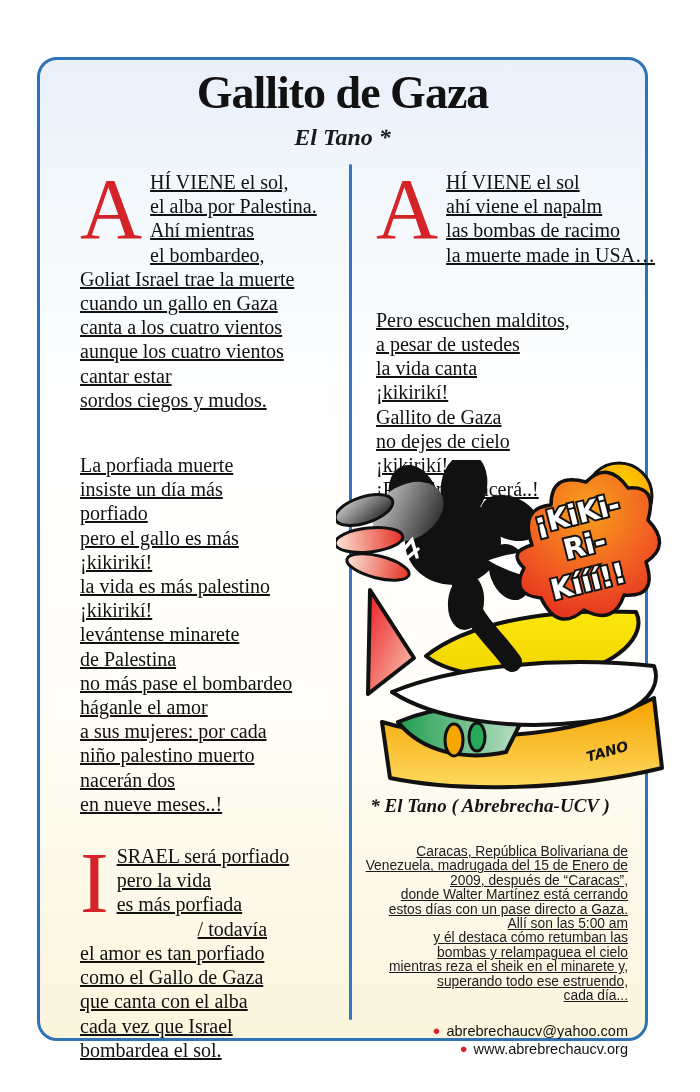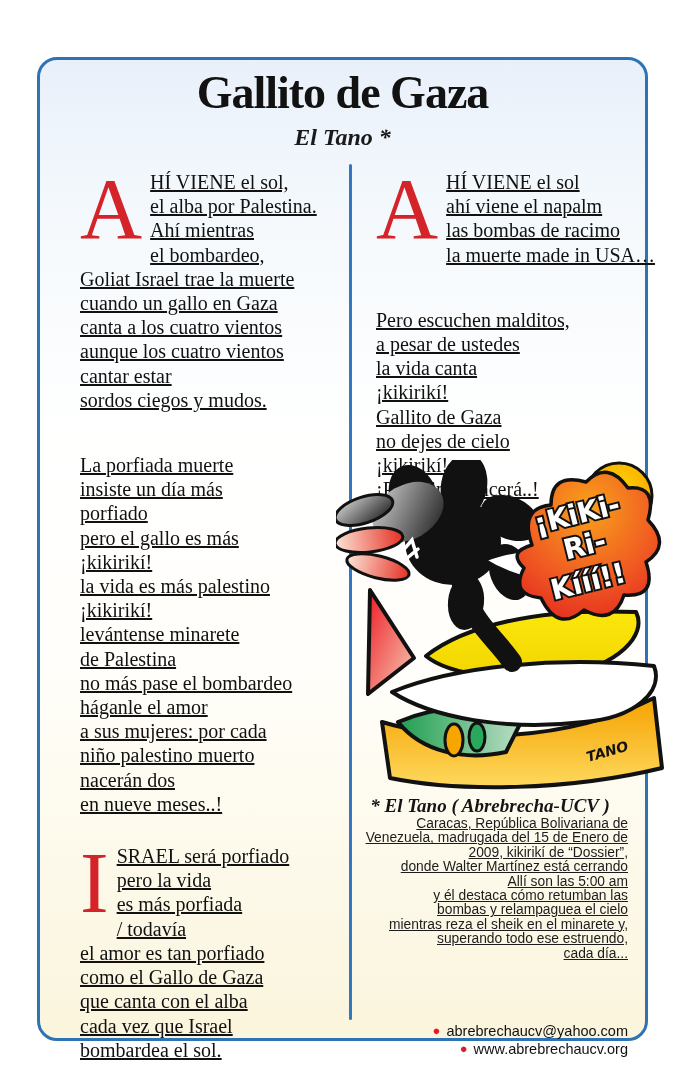--- a/index.html
+++ b/index.html
@@ -35,21 +35,21 @@
   .dropcap{
     float:left;font-size:86px;line-height:0.84;font-weight:normal;
     color:#d5232a;margin:3px 8px 0 0;font-family:"Liberation Serif",serif;
   }
   .dropcap:empty{display:none;}
   .caption{
     position:absolute;left:300px;top:727px;width:300px;text-align:center;
     font-size:19px;font-weight:bold;font-style:italic;color:#141414;margin-top:8px;
   }
   .note{
-    position:absolute;left:268px;top:757px;width:320px;text-align:right;
+    position:absolute;left:268px;top:785px;width:320px;text-align:right;
     font-family:"Liberation Sans",sans-serif;font-size:13.8px;line-height:14.4px;color:#1c1c1c;
   }
   .note .pline{white-space:nowrap;}
   .links{
     position:absolute;left:268px;top:962px;width:320px;text-align:right;
     font-family:"Liberation Sans",sans-serif;font-size:14.5px;line-height:18px;color:#111;
   }
   .blink{white-space:nowrap;cursor:pointer;}
   .dot{color:#e11d23;font-size:13px;margin-right:6px;vertical-align:1px;}
   .illustration{position:absolute;left:296px;top:400px;width:332px;height:335px;}
@@ -106,21 +106,21 @@
           <div class="pline">nacerán dos</div>
           <div class="pline">en nueve meses..!</div>
         </div>
     </div>
     <div class="stanza">
       <span class="dropcap">I</span>
       <div>
           <div class="pline">SRAEL será porfiado</div>
           <div class="pline">pero la vida</div>
           <div class="pline">es más porfiada</div>
-          <div class="pline" style="text-align: left;">/ todavía</div>
+          <div class="pline" style="text-align: center;">/ todavía</div>
           <div class="pline">el amor es tan porfiado</div>
           <div class="pline">como el Gallo de Gaza</div>
           <div class="pline">que canta con el alba</div>
           <div class="pline">cada vez que Israel</div>
           <div class="pline">bombardea el sol.</div>
         </div>
     </div>
   </div>
 
   <div class="col col-right">
@@ -231,22 +231,23 @@
         </g>
       </g>
     </svg>
   </div>
 
   <div class="caption">* El Tano ( Abrebrecha-UCV )</div>
 
   <div class="note">
       <div class="pline">Caracas, República Bolivariana de</div>
       <div class="pline">Venezuela, madrugada del 15 de Enero de</div>
-      <div class="pline">2009, kikirikí de “Dossier”,</div>
+      <div class="pline">2009, después de “Caracas”,</div>
       <div class="pline">donde Walter Martínez está cerrando</div>
+      <div class="pline">estos días con un pase directo a Gaza.</div>
       <div class="pline">Allí son las 5:00 am</div>
       <div class="pline">y él destaca cómo retumban las</div>
       <div class="pline">bombas y relampaguea el cielo</div>
       <div class="pline">mientras reza el sheik en el minarete y,</div>
       <div class="pline">superando todo ese estruendo,</div>
       <div class="pline">cada día...</div>
     </div>
 
   <div class="links">
       <div class="blink"><span class="dot">●</span><span>abrebrechaucv@yahoo.com</span></div>

